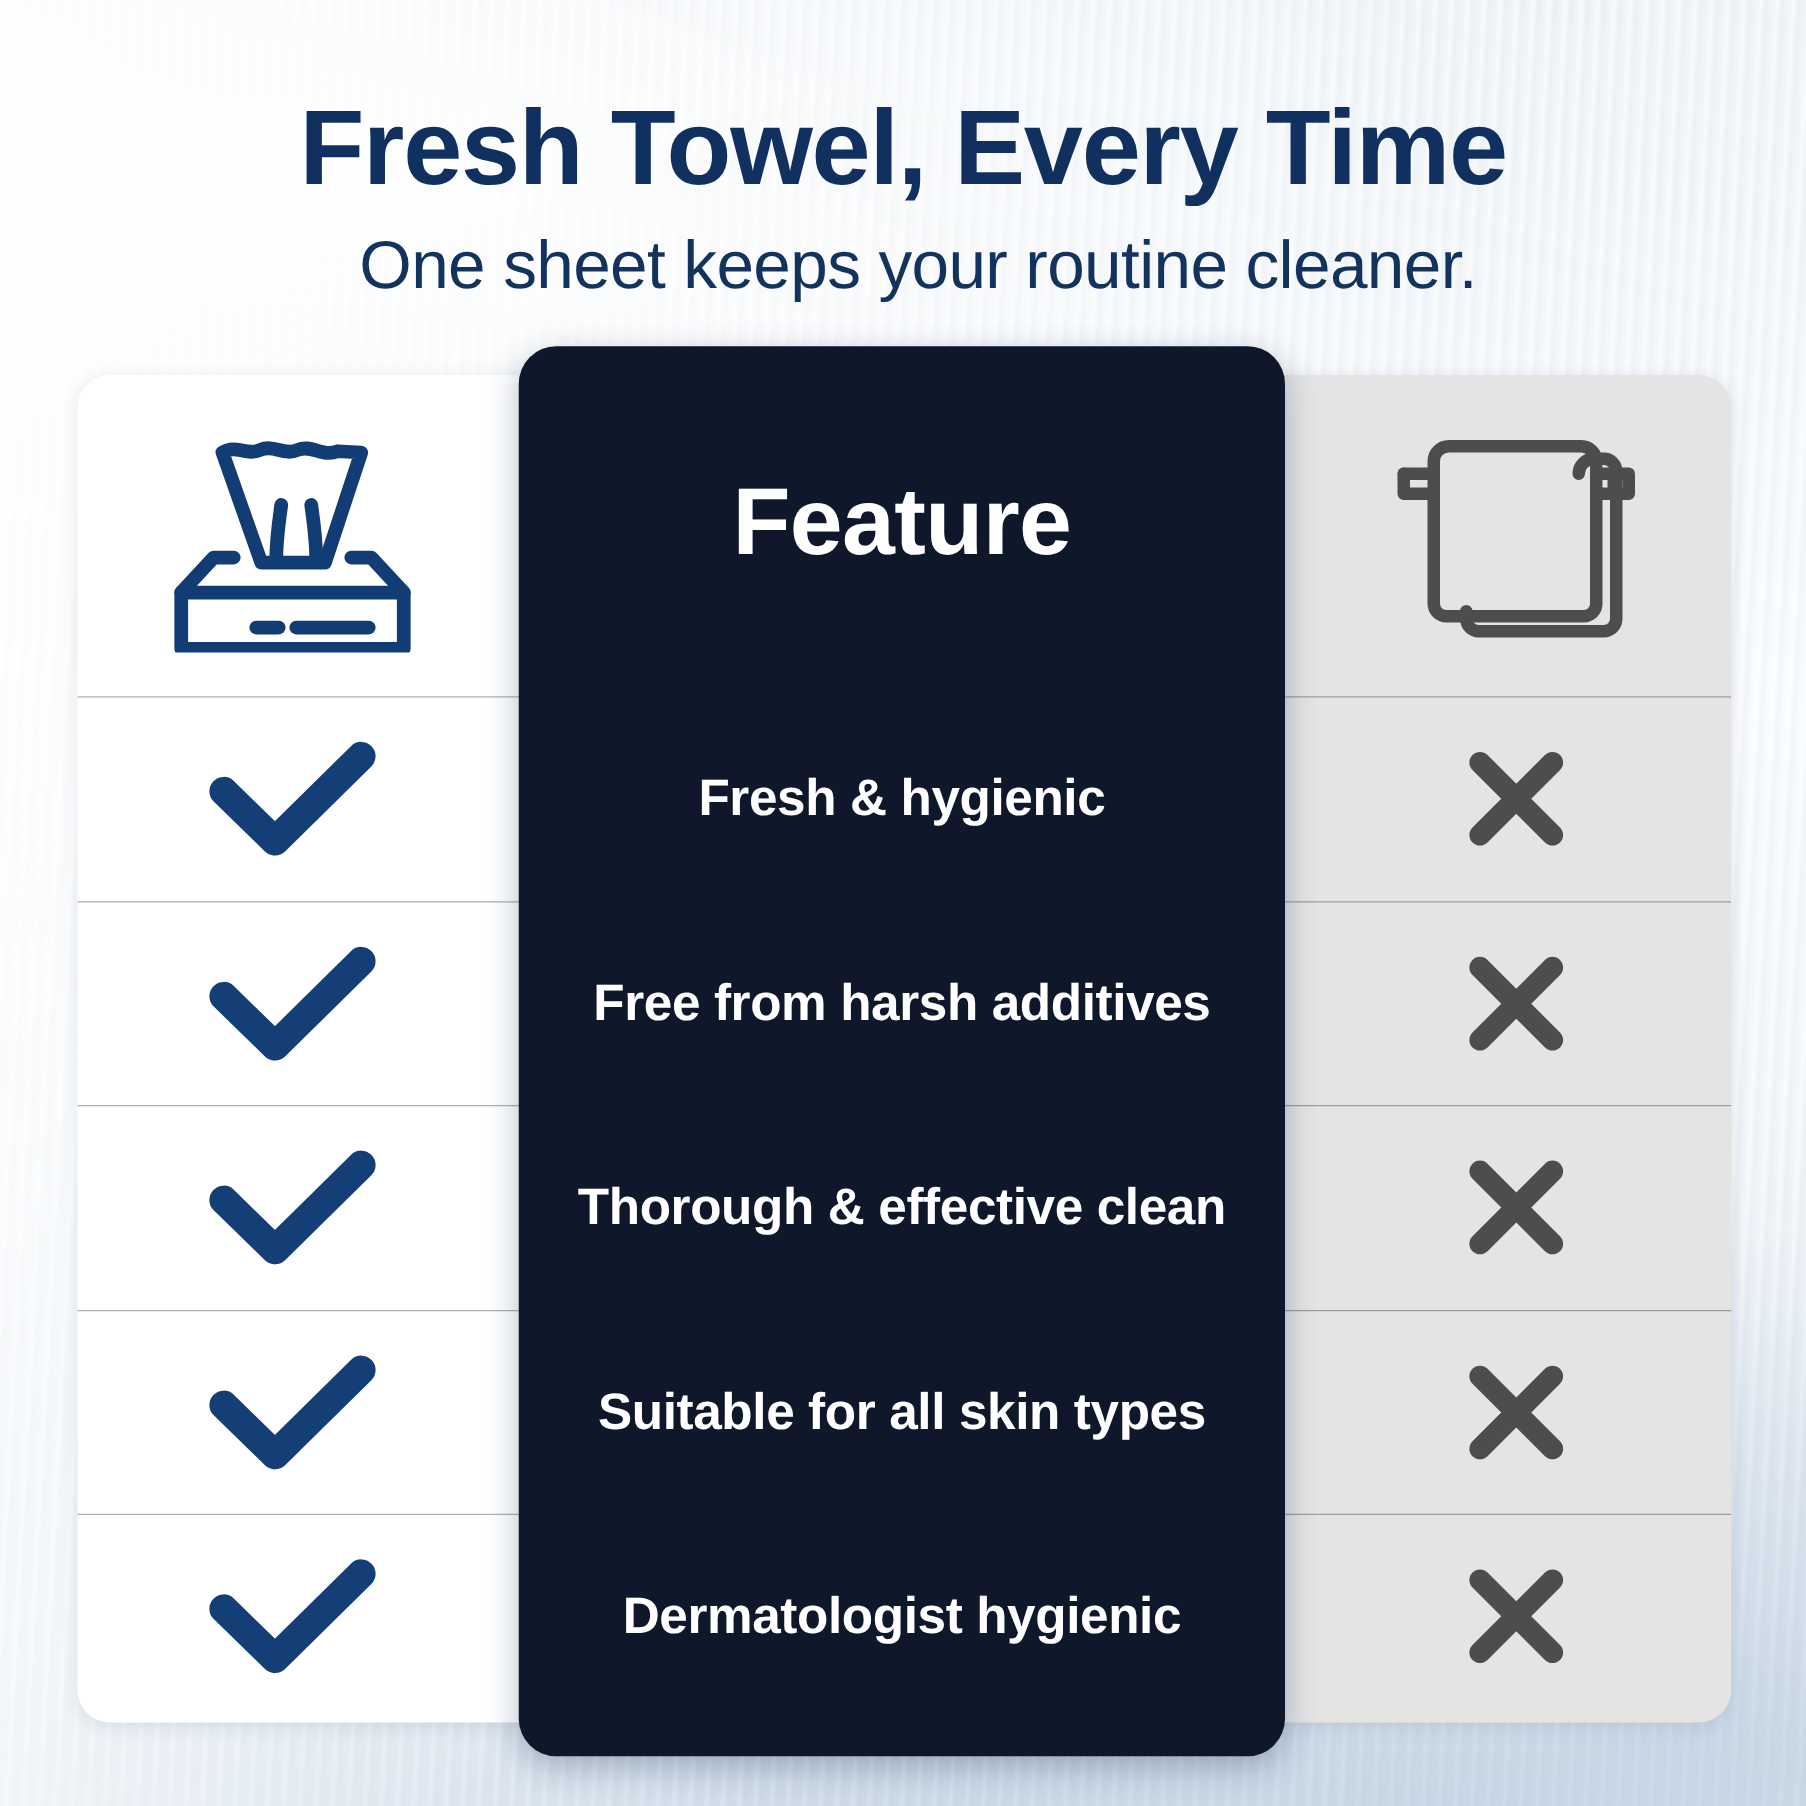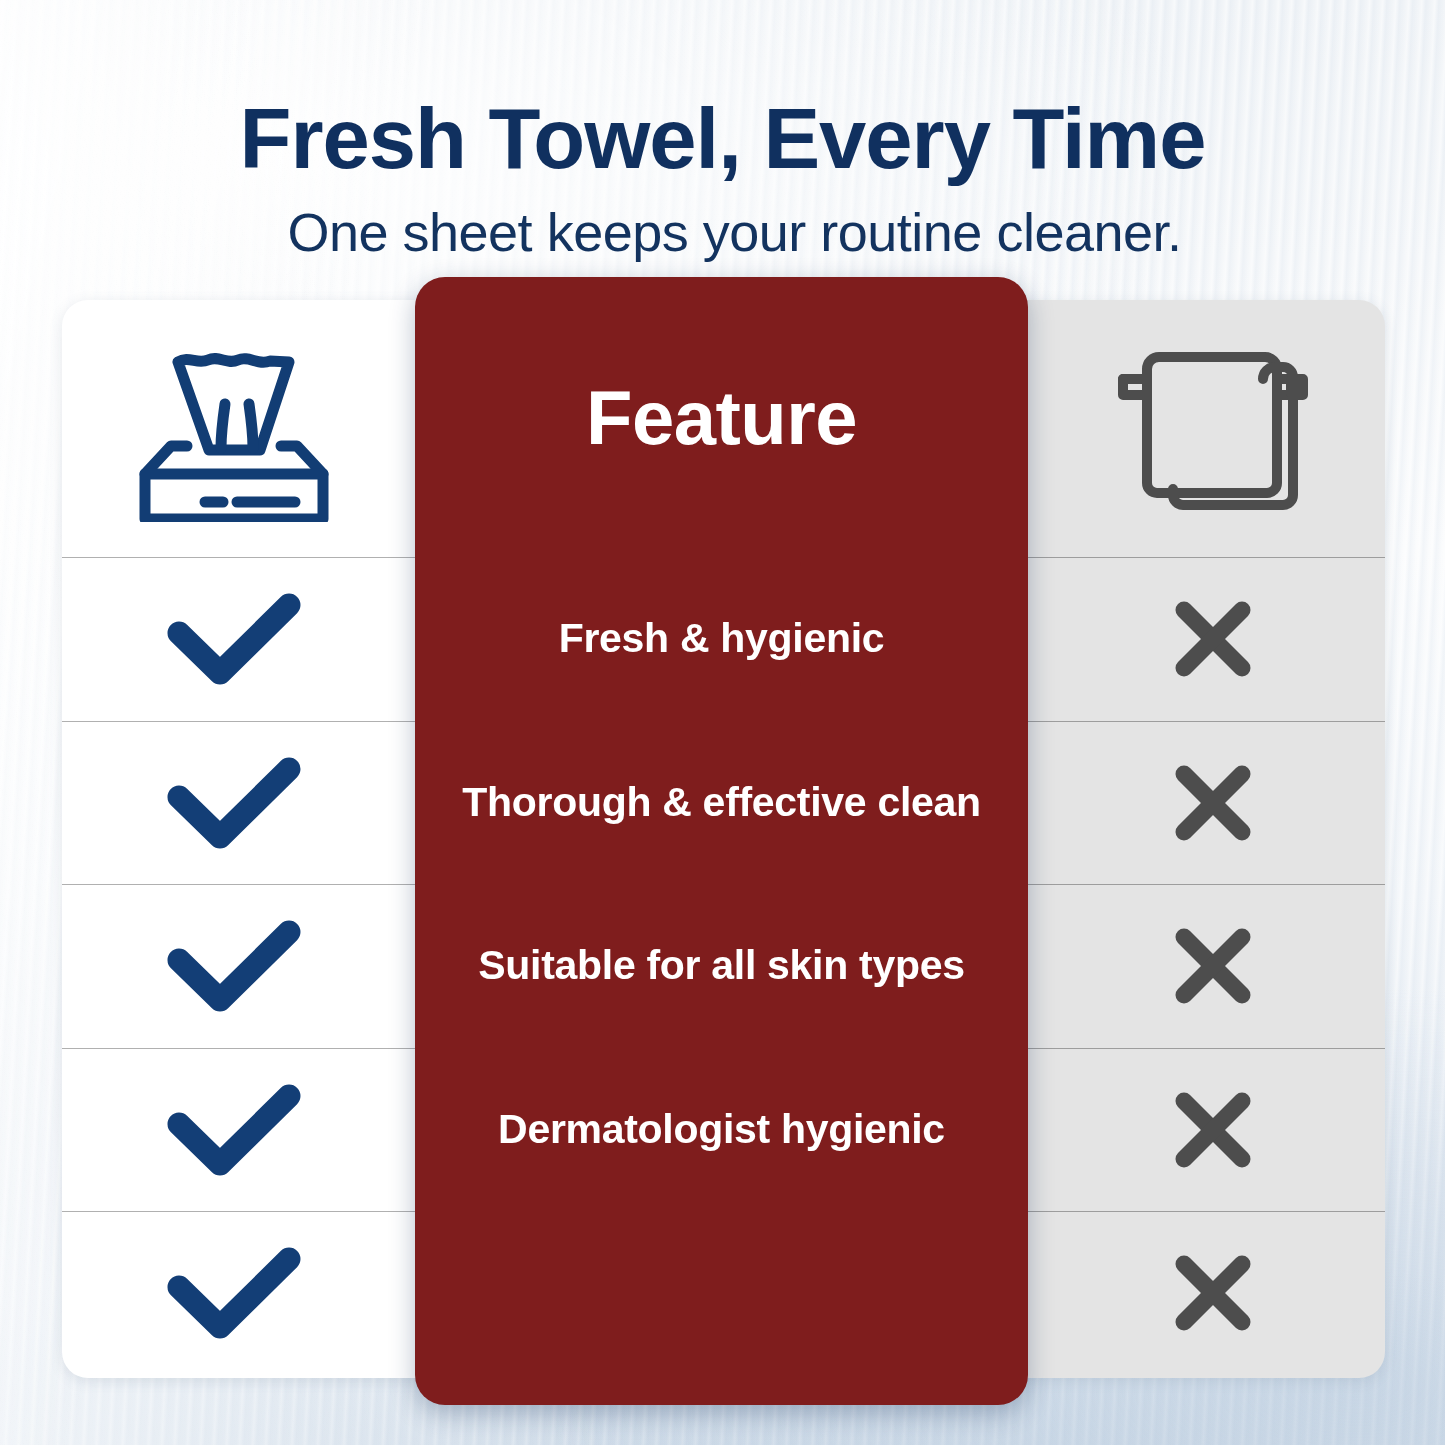--- a/index.html
+++ b/index.html
@@ -36,21 +36,21 @@
       linear-gradient(104deg, rgba(255,255,255,.90) 0%, rgba(255,255,255,0) 26%),
       linear-gradient(76deg,  rgba(255,255,255,.72) 4%,  rgba(255,255,255,0) 34%),
       radial-gradient(ellipse 70% 40% at 22% 14%, rgba(255,255,255,.95), rgba(255,255,255,0) 70%),
       radial-gradient(ellipse 60% 34% at 80% 90%, rgba(185,203,222,.50), rgba(255,255,255,0) 72%),
       radial-gradient(ellipse 90% 26% at 50% 100%, rgba(170,192,215,.42), rgba(255,255,255,0) 75%);
   }
 
   
   #header { position:absolute; top:0; left:0; width:1445px; text-align:center; }
   #title {
-    margin-top:96px;
+    margin-top:76px;
     font-size:85px; font-weight:bold; color:#10305f;
     letter-spacing:-1px; line-height:1.0;
   }
   #subtitle {
     margin-top:24px;
     font-size:54px; font-weight:normal; color:#13335f;
     letter-spacing:-.5px; line-height:1.0;padding-left:24px;
   }
 
   
@@ -86,21 +86,21 @@
 
   
   #card-left  .inner { transform:translateX(-28px); display:flex; align-items:center; justify-content:center; }
   #card-right .inner { transform:translateX( 28px); display:flex; align-items:center; justify-content:center; }
 
   
   #panel {
     position:absolute;
     left:415px; top:277px;
     width:613px; height:1128px;
-    background:#7f1d1d;
+    background:#0f172a;
     border-radius:30px;
     box-shadow:0 8px 26px rgba(20,45,85,.30);
     display:flex; flex-direction:column;
     z-index:5;
   }
   #panel .p-head {
     height:280px;
     display:flex; align-items:center; justify-content:center;
   }
   #panel .p-head span {
@@ -269,20 +269,23 @@
   </div>
 
   <div id="panel">
     <div class="p-head">
       <span>Feature</span>
     </div>
     <div class="p-row">
       <span>Fresh &amp; hygienic</span>
     </div>
     <div class="p-row">
+      <span>Free from harsh additives</span>
+    </div>
+    <div class="p-row">
       <span>Thorough &amp; effective clean</span>
     </div>
     <div class="p-row">
       <span>Suitable for all skin types</span>
     </div>
     <div class="p-row">
       <span>Dermatologist hygienic</span>
     </div>
   </div>
 

